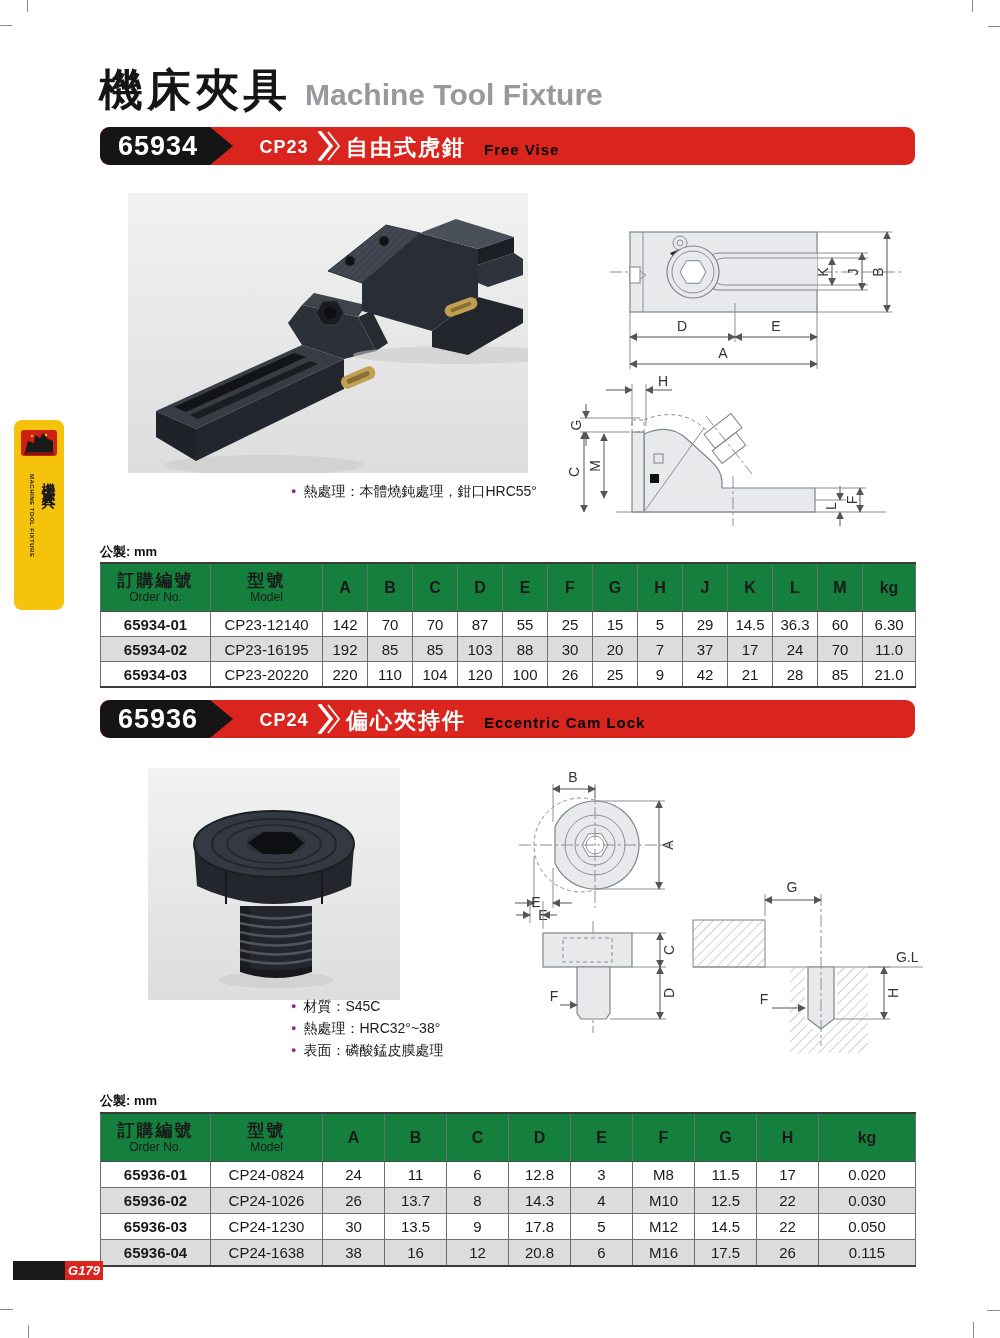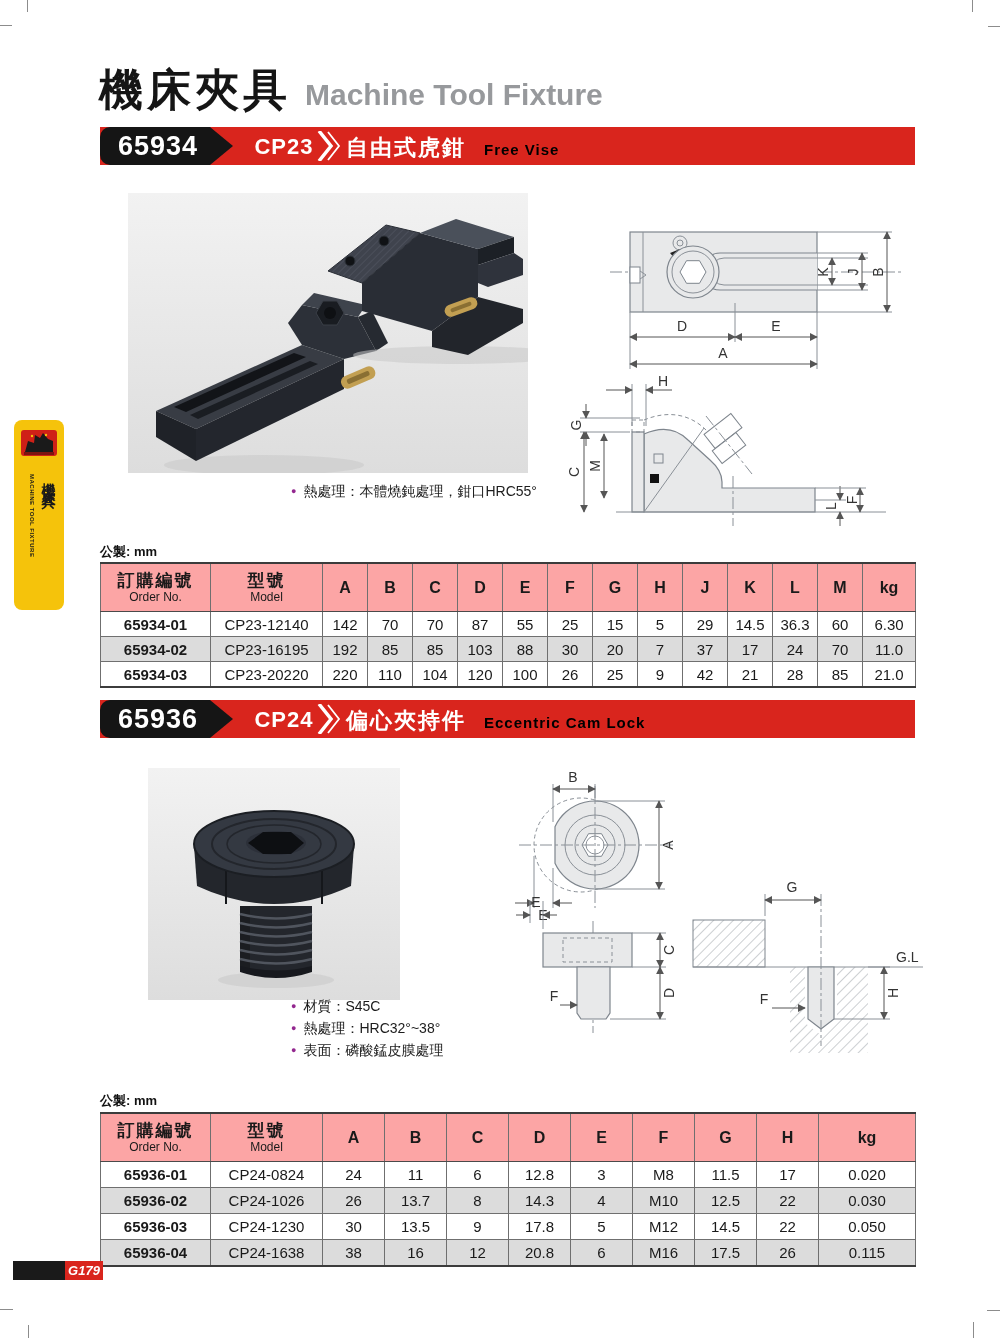--- a/index.html
+++ b/index.html
@@ -7,46 +7,46 @@
         font-family:"Liberation Sans","DejaVu Sans",sans-serif;color:#1a1a1a;}
   .abs{position:absolute;}
   .crop{position:absolute;background:#8c8c8c;}
 
   
   #main-title{position:absolute;left:99px;top:66px;display:flex;align-items:baseline;gap:14px;}
   #main-title .zh{font-size:44px;font-weight:bold;color:#151515;letter-spacing:4px;line-height:1.1;}
   #main-title .en{font-size:30px;font-weight:bold;color:#97999c;}
 
   
-  .banner{position:absolute;left:100px;width:815px;height:38px;background:#d9251d;border-radius:0;}
+  .banner{position:absolute;left:100px;width:815px;height:38px;background:#d9251d;border-radius:9px;}
   .banner svg.blk{position:absolute;left:0;top:0;}
   .banner .b-num{position:absolute;left:8px;top:0;width:100px;height:38px;line-height:38px;text-align:center;
                  color:#fff;font-size:27px;font-weight:bold;letter-spacing:1px;}
   .banner .b-series{position:absolute;left:146px;top:0;width:76px;height:32px;line-height:40px;text-align:center;
-                    color:#fff;font-size:22px;font-weight:bold;letter-spacing:1px;}
+                    color:#fff;font-size:18px;font-weight:bold;letter-spacing:1px;}
   .banner .b-chev{position:absolute;left:217px;top:4px;}
   .banner .b-zh{position:absolute;left:246px;top:0;height:38px;line-height:41px;color:#fff;
                 font-size:22px;font-weight:bold;letter-spacing:2px;}
   .banner .b-en{position:absolute;left:384px;top:0;height:38px;line-height:45px;color:#000000;
                 font-size:15px;font-weight:bold;letter-spacing:1px;}
 
   
   .notes{position:absolute;left:291px;}
   .note-line{height:22px;line-height:22px;font-size:14px;color:#1c1c1c;white-space:nowrap;}
   .note-line .dot{color:#93278f;font-size:9px;margin-right:7px;vertical-align:2px;}
 
   
   .unit{position:absolute;left:100px;font-size:13px;font-weight:bold;color:#111;}
 
   
   table.spec{position:absolute;left:100px;width:815px;border-collapse:collapse;table-layout:fixed;
              border-top:2px solid #3c3c3c;border-bottom:2px solid #3c3c3c;}
   table.spec th,table.spec td{border:1px solid #6f6f6f;text-align:center;vertical-align:middle;
              padding:0;overflow:hidden;white-space:nowrap;}
-  table.spec thead th{background:#fca5a5;height:47px;border-bottom:1.5px solid #4a4a4a;}
+  table.spec thead th{background:#15803d;height:47px;border-bottom:1.5px solid #4a4a4a;}
   table.spec thead th.dim{font-size:16px;font-weight:bold;}
   table.spec thead th .h-zh{font-size:17px;font-weight:bold;letter-spacing:2px;line-height:20px;}
   table.spec thead th .h-en{font-size:12px;font-weight:normal;line-height:13px;}
   table.spec tbody td{font-size:15px;background:#ffffff;}
   table.spec tbody tr:nth-child(even) td{background:#dcdcdc;}
   table.spec tbody td:first-child{font-weight:bold;}
   #table1 tbody td{height:24px;}
   #table2 tbody td{height:25px;}
 
   

